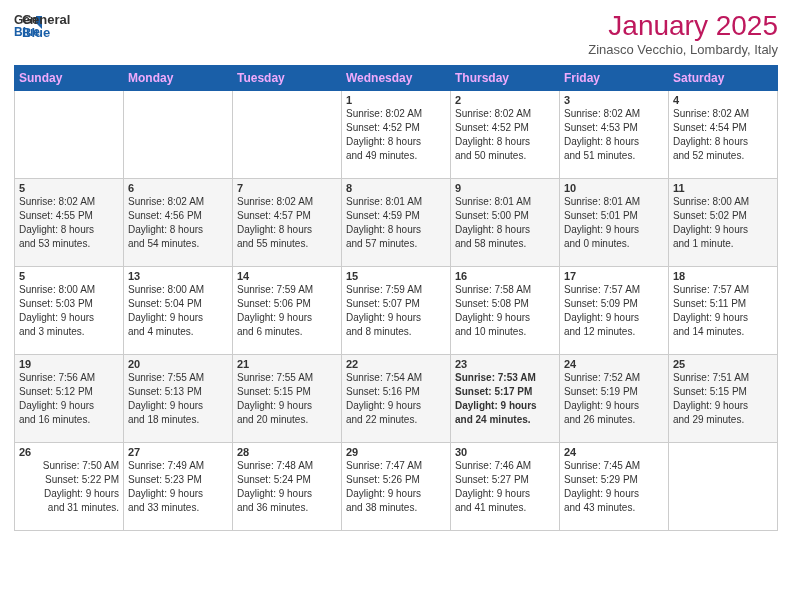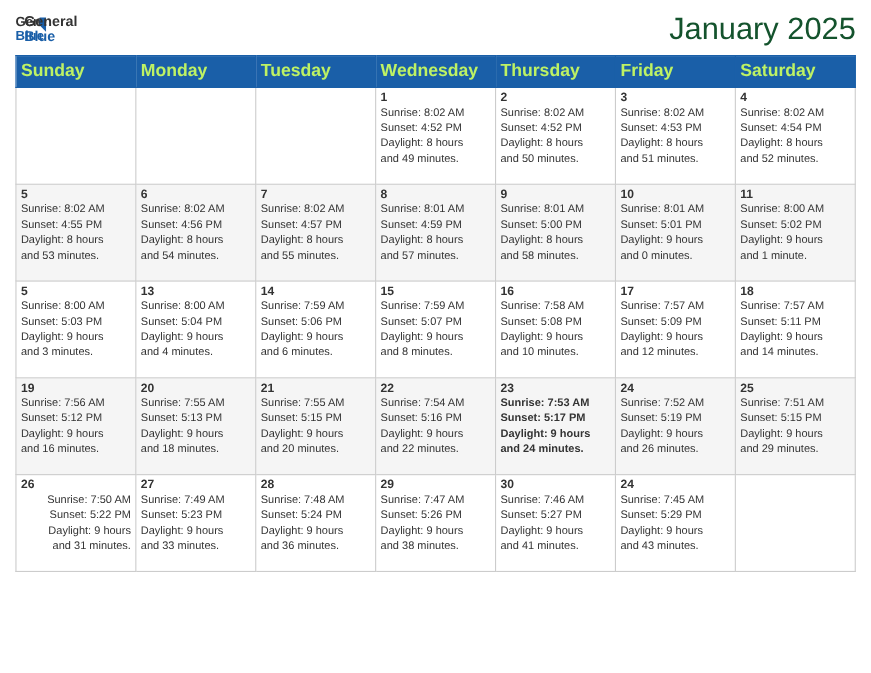--- a/index.html
+++ b/index.html
@@ -28,36 +28,36 @@
     }
     .logo-icon {
       width: 28px;
       height: 28px;
     }
     .title-block {
       text-align: right;
     }
     .month-title {
       font-size: 28px;
-      color: #14532d;
+      color: #be185d;
       font-weight: normal;
     }
     .location {
       font-size: 13px;
       color: #555;
     }
     .calendar {
       width: 100%;
       border-collapse: collapse;
       border: 1px solid #ccc;
     }
     .calendar thead tr th {
       background-color: #1a5fa8;
-      color: #bef264;
-      font-size: 16px;
+      color: #f0abfc;
+      font-size: 12px;
       font-weight: bold;
       padding: 5px 4px;
       text-align: left;
       border: 1px solid #1a5fa8;
     }
     .calendar tbody tr td {
       vertical-align: top;
       border: 1px solid #ccc;
       padding: 3px 4px;
       width: calc(100% / 7);
@@ -95,20 +95,21 @@
         <text x="0" y="25" font-size="12" font-weight="bold" fill="#1a5fa8">Blue</text>
         <polygon points="22,5 28,5 28,18 22,12" fill="#1a5fa8"></polygon>
       </svg>
       <div style="margin-left:-24px; margin-top:2px;">
         <div style="font-size:13px; font-weight:bold; color:#333;">General</div>
         <div style="font-size:13px; font-weight:bold; color:#1a5fa8; margin-top:-2px;">Blue</div>
       </div>
     </div>
     <div class="title-block">
       <div class="month-title">January 2025</div>
+      <div class="location">Zinasco Vecchio, Lombardy, Italy</div>
     </div>
   </div>
 
   <table class="calendar">
     <thead>
       <tr>
       <th>Sunday</th>
           <th>Monday</th>
           <th>Tuesday</th>
           <th>Wednesday</th>

